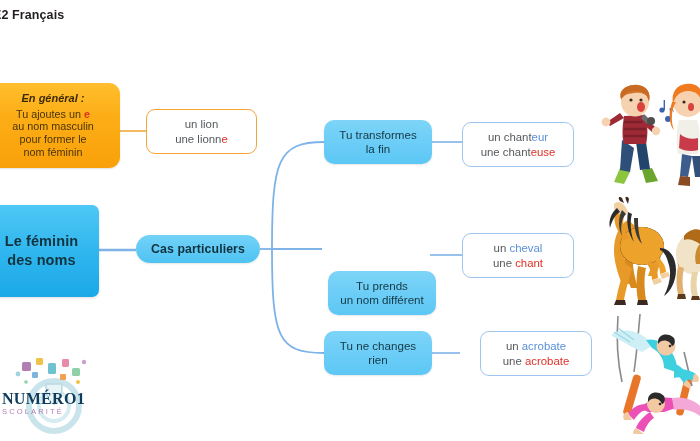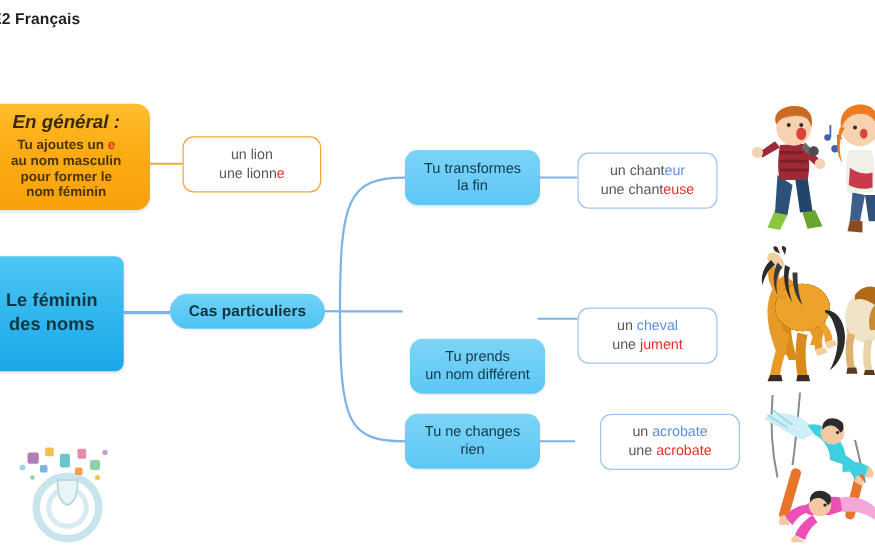--- a/index.html
+++ b/index.html
@@ -34,25 +34,25 @@
   .node { position: absolute; display: flex; align-items: center; justify-content: center; text-align: center; }
 
   .orange-tip {
     left: -14px; top: 83px; width: 134px; height: 85px;
     border-radius: 11px;
     background: linear-gradient(180deg,#ffbe2e 0%,#fcae16 38%,#f9a00a 100%);
     box-shadow: 0 1px 2px rgba(0,0,0,.12);
     flex-direction: column; padding: 5px 6px 6px;
   }
   .orange-tip .t1 {
-    font-size: 15px; font-weight: bold; font-style: italic;
+    font-size: 11px; font-weight: bold; font-style: italic;
     color: #3b2a05; margin-bottom: 4px; white-space: nowrap;
   }
   .orange-tip .t2 {
-    font-size: 10.8px; color: #4a3405; line-height: 12.6px; white-space: nowrap; font-weight: bold;
+    font-size: 10.8px; color: #4a3405; line-height: 12.6px; white-space: nowrap;
   }
   .red { color: #e03127; }
   .redb { color: #e03127; }
   .blue-w { color: #5b90d8; }
 
   .main-node {
     left: -16px; top: 205px; width: 115px; height: 92px;
     border-radius: 7px;
     background: linear-gradient(180deg,#4fc8f5 0%,#33b8ef 45%,#1aa8e8 100%);
     box-shadow: 0 1px 3px rgba(0,0,0,.14);
@@ -89,21 +89,21 @@
   .b2 { left: 328px; top: 233px; margin-top: 38px; }
   .b3 { left: 324px; top: 331px; }
 
   .ex-blue {
     width: 112px; height: 45px;
     border: 1.3px solid #9fc6ef; border-radius: 9px; background:#fff;
     flex-direction: column;
   }
   .ex-blue .l { font-size: 11.4px; color:#55595c; line-height: 14.4px; }
   .e1 { left: 462px; top: 122px; }
-  .e2 { left: 462px; top: 246px; }
+  .e2 { left: 462px; top: 233px; }
   .e3 { left: 460px; top: 331px; margin-left: 20px; }
 
   
   .art { position: absolute; }
   .art svg { display:block; }
 
   
   .logo { position: absolute; left: 2px; top: 356px; width: 104px; height: 84px; }
   .logo .logotext {
     position:absolute; left:0; top:34px; width:104px; text-align:left;
@@ -170,21 +170,21 @@
     <span>Tu transformes</span>
     <span>la fin</span>
   </div>
 
   <div class="node branch b2">
     <span>Tu prends</span>
     <span>un nom différent</span>
   </div>
   <div class="node ex-blue e2">
     <div class="l"><span>un </span><span class="blue-w">cheval</span></div>
-    <div class="l"><span>une </span><span class="redb">jument</span></div>
+    <div class="l"><span>une </span><span class="redb">chant</span></div>
   </div>
 
   <div class="node branch b3">
     <span>Tu ne changes</span>
     <span>rien</span>
   </div>
   <div class="node ex-blue e3">
     <div class="l"><span>un </span><span class="blue-w">acrobate</span></div>
     <div class="l"><span>une </span><span class="redb">acrobate</span></div>
   </div>
@@ -323,15 +323,19 @@
       <rect x="46" y="7" width="8" height="11" rx="1.6" fill="#6fc2cf"></rect>
       <rect x="60" y="3" width="7" height="8" rx="1.4" fill="#e88aa8"></rect>
       <rect x="70" y="12" width="8" height="8" rx="1.6" fill="#8fd0a8"></rect>
       <rect x="30" y="16" width="6" height="6" rx="1.2" fill="#7fb5dd"></rect>
       <rect x="58" y="18" width="6" height="6" rx="1.2" fill="#f0a050"></rect>
       <circle cx="16" cy="18" r="2.4" fill="#9fd4e0"></circle>
       <circle cx="82" cy="6" r="2.2" fill="#c9a0cc"></circle>
       <circle cx="76" cy="26" r="2" fill="#f0c24a"></circle>
       <circle cx="24" cy="26" r="1.8" fill="#8fd0a8"></circle>
     </svg>
+    <div class="logotext">
+      <div class="ln1">NUMÉRO1</div>
+      <div class="ln2">SCOLARITÉ</div>
+    </div>
   </div>
 
 </div>
 
 </body></html>

